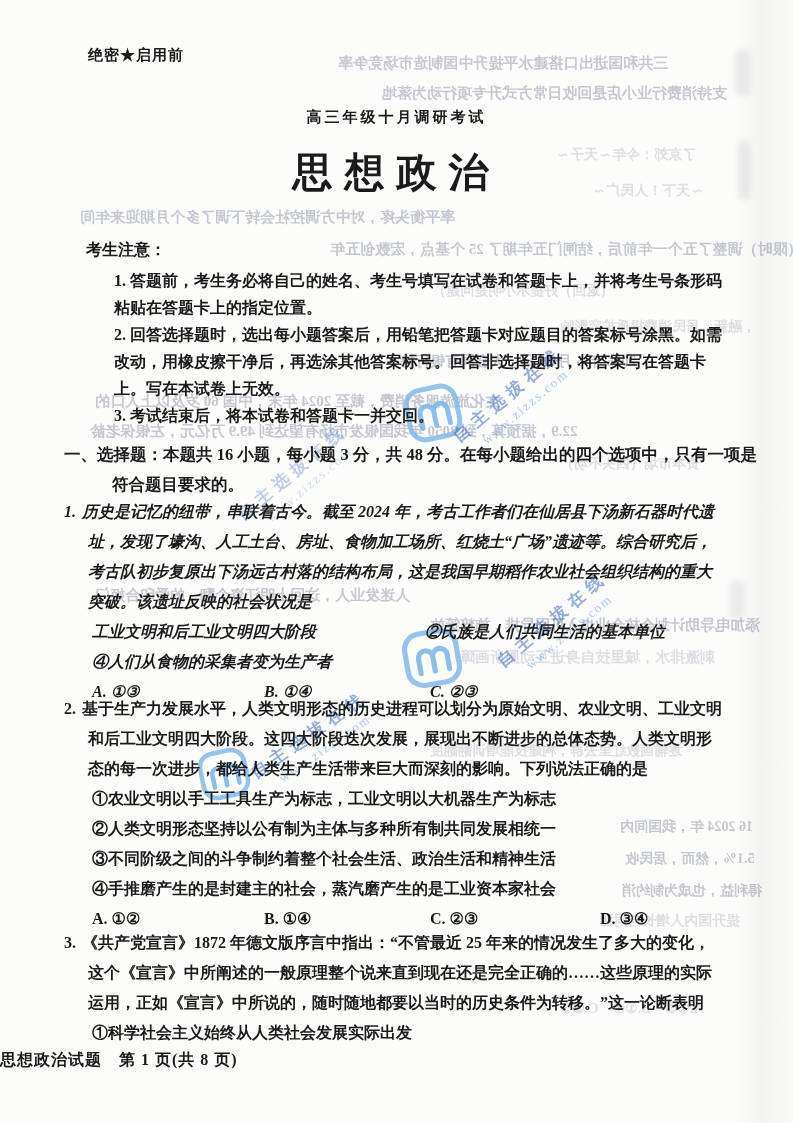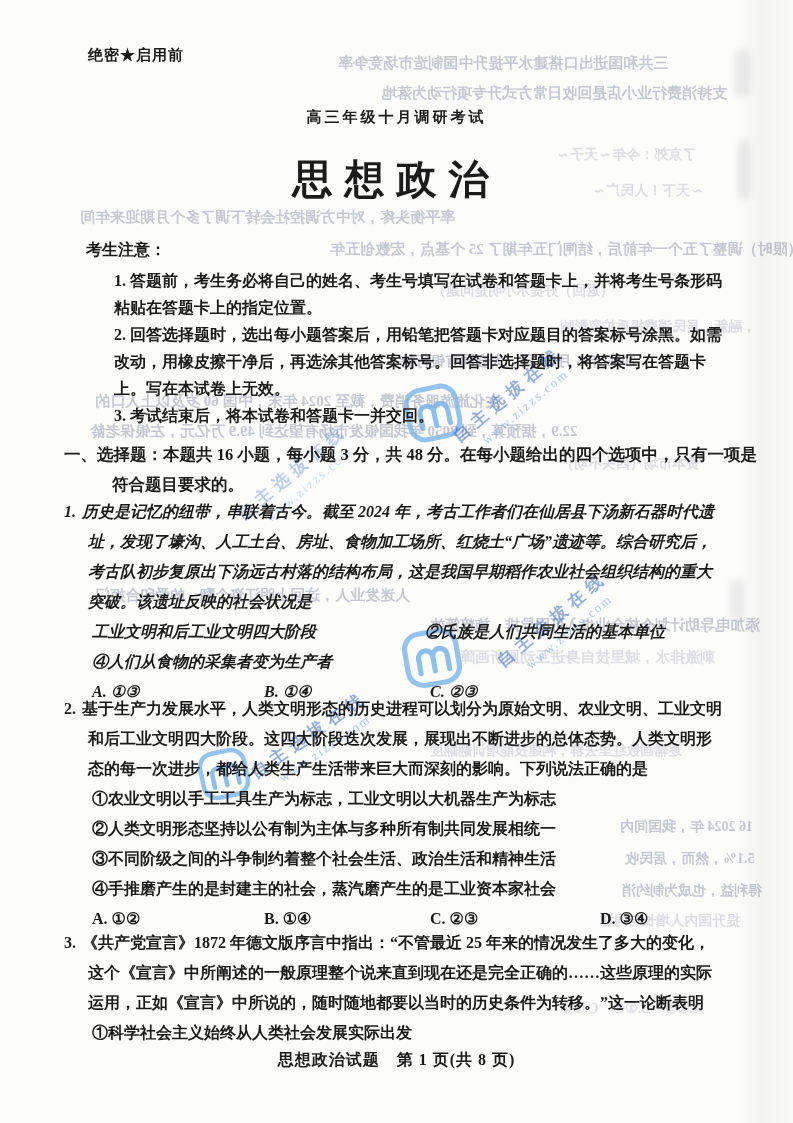--- a/index.html
+++ b/index.html
@@ -6,41 +6,41 @@
   .page{
     position:relative;width:793px;height:1123px;margin:0 auto;
     background:#fcfcfa;overflow:hidden;
     font-family:"Liberation Serif","DejaVu Serif",serif;
     color:#1b1b1b;
   }
   
   .classification{position:absolute;left:88px;top:46px;font-size:15px;font-weight:700;letter-spacing:1px;}
   .exam-title{position:absolute;left:0;top:108px;width:100%;margin:0;text-align:center;
     font-size:15px;font-weight:700;letter-spacing:3px;}
-  .subject-title{position:absolute;left:0;top:152px;width:100%;margin:0;text-align:center;
+  .subject-title{position:absolute;left:0;top:145px;width:100%;margin:0;text-align:center;
     font-size:40px;font-weight:800;letter-spacing:12px;}
   
   .notice{position:absolute;left:86px;top:236px;width:636px;font-size:16px;line-height:27px;}
   .notice-head{margin:0;font-weight:700;font-size:16px;}
   .notice ol{margin:4px 0 0 0;padding:0 0 0 28px;list-style:none;}
   .notice li{margin:0;font-weight:600;}
   
   .section-head{position:absolute;left:64px;top:440px;width:656px;margin:0;
     font-size:16.5px;font-weight:700;line-height:30px;padding-left:48px;text-indent:-48px;}
   
   .question{position:absolute;left:64px;width:660px;font-size:16px;line-height:30px;font-weight:600;}
   .q1{top:497px;font-style:italic;} .q2{top:694px;} .q3{top:928px;}
   .stem{margin:0;padding-left:24px;text-indent:-24px;}
   .qnum{margin-right:6px;}
   .opt-grid2{display:grid;grid-template-columns:333px 1fr;padding-left:28px;}
   .opt-list{padding-left:28px;}
   .opt-line{display:block;}
   .choices{display:grid;grid-template-columns:172px 166px 170px auto;padding-left:28px;}
   
-  .page-footer{position:absolute;left:0;top:1050px;width:100%;margin:0;text-align:center;
+  .page-footer{position:absolute;left:0;top:1050px;width:100%;margin:0;
     font-size:16px;font-weight:600;letter-spacing:1px;}
   
   .wm-logo{position:absolute;pointer-events:none;}
   .wm-band{position:absolute;transform:rotate(-40deg);transform-origin:left top;pointer-events:none;white-space:nowrap;}
   .wm-band.r35{transform:rotate(-35deg);}
   .wm-name{display:block;font-size:17px;font-weight:700;letter-spacing:6px;color:rgba(44,94,196,0.50);}
   .wm-url{display:block;font-size:13px;letter-spacing:2px;color:rgba(122,170,230,0.62);margin:1px 0 0 20px;}
   .wm-band.faint .wm-name{color:rgba(44,94,196,0.30);}
   .wm-band.faint .wm-url{color:rgba(122,170,230,0.38);}
   

